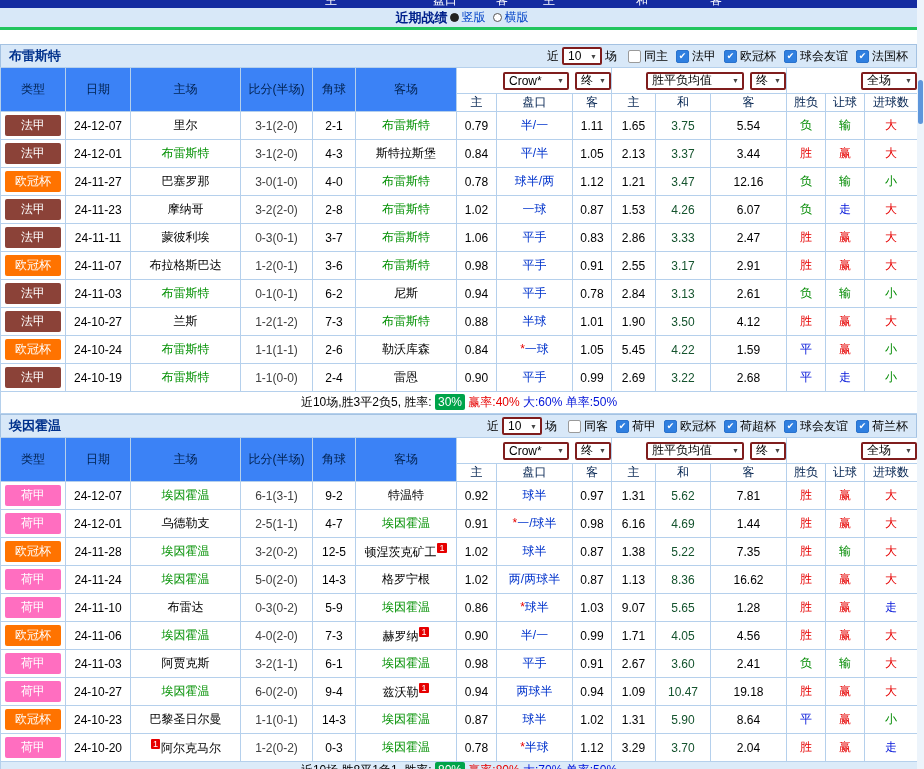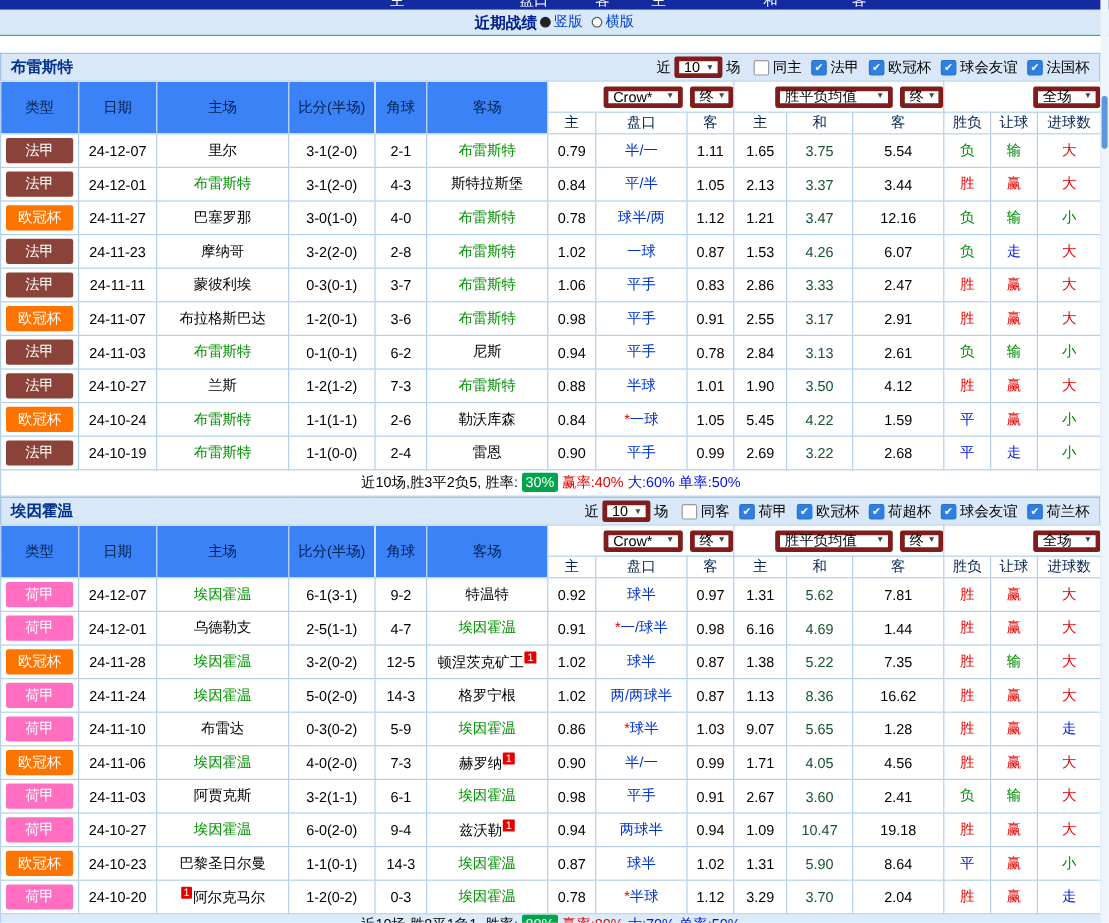--- a/index.html
+++ b/index.html
@@ -5,56 +5,56 @@
   *{margin:0;padding:0;box-sizing:border-box}
   html,body{width:924px;height:769px;overflow:hidden;background:#fff;
     font-family:"Liberation Sans","DejaVu Sans",sans-serif;font-size:12px;color:#000}
   .screen{position:relative;width:924px;height:769px;overflow:hidden}
 
   
   .top-strip{position:relative;height:8px;background:#142BA0;overflow:hidden}
   .top-strip span{position:absolute;top:-8px;color:#fff;font-size:12px;white-space:nowrap}
 
   
-  .title-bar{height:22px;background:#D8E8F8;border-bottom:1px solid #22c55e;
+  .title-bar{height:22px;background:#D8E8F8;border-bottom:3px solid #22c55e;
     display:flex;align-items:center;justify-content:center}
   .title{font-weight:bold;color:#00218C;font-size:13px}
   .radio{display:inline-block;width:9px;height:9px;border-radius:50%;
     border:1px solid #555;background:#fff;margin:0 3px 0 7px;vertical-align:-1px}
   .radio.sel{background:#222;border-color:#222;margin-left:2px}
   .radio-label{color:#0545C8}
   .gap{height:14px;background:#fff}
 
   
   .section-bar{width:917px;height:23px;background:#D8E8F8;border:1px solid #A4C2E2;border-bottom:none;
     display:flex;align-items:center;justify-content:space-between;padding:0 8px 0 8px}
   .team{font-weight:bold;color:#00318C;font-size:13px}
   .filters{display:inline-flex;align-items:center}
   .flabel{margin:0 3px}
   .sel-box{display:inline-flex;align-items:center;justify-content:space-between;
-    background:#fff;border:4px solid #7f1d1d;border-radius:2px;height:18px;padding:0 3px 0 4px;
+    background:#fff;border:2px solid #7f1d1d;border-radius:2px;height:18px;padding:0 3px 0 4px;
     white-space:nowrap;cursor:default}
   .sel-arrow{font-size:7px;color:#444;margin-left:3px}
   .cb{display:inline-flex;width:13px;height:13px;border:1px solid #9A9A9A;background:#fff;border-radius:2px;
     align-items:center;justify-content:center;color:#fff;font-size:9px;font-weight:bold;margin:0 3px 0 8px}
   .cb.on{background:#2F7FE0;border-color:#2A72CC}
   .cb-label{white-space:nowrap}
 
   
   table.mtable{width:917px;border-collapse:collapse;table-layout:fixed;border:1px solid #8FB4DC}
   .mtable td{border:1px solid #B5D0EC;text-align:center;overflow:hidden;white-space:nowrap}
   .hcell{background:#3b82f6;height:26px;color:#00214F}
   .h1 .ddcell{background:#fff;height:26px}
   .ddrow{display:flex;align-items:center;justify-content:flex-end;gap:6px}
   .h2 td{background:#fff;height:18px;color:#00214F}
   .mrow td{background:#fff}
   .badge{display:block;margin:3px 4px;padding:2px 0;color:#fff;border-radius:2px;font-size:12px;cursor:pointer}
   .tname{cursor:pointer}
   .focus{color:#009000}
-  .score{color:#000000;cursor:pointer}
+  .score{color:#404040;cursor:pointer}
   .hc{color:#0033CC}
   .star{color:#E60000}
   .mid{color:#14532d}
   .red{color:#E60000}
   .blue{color:#0013D9}
   .green{color:#008A00}
   .sup{display:inline-block;background:#E60000;color:#fff;font-size:9px;line-height:10px;
     padding:0 2px;border-radius:1px;margin:0 1px;vertical-align:5px}
   .sumrow td{height:22px;background:#fff}
   .sumrow.clipped td{background:#DCEBF9;vertical-align:top}

